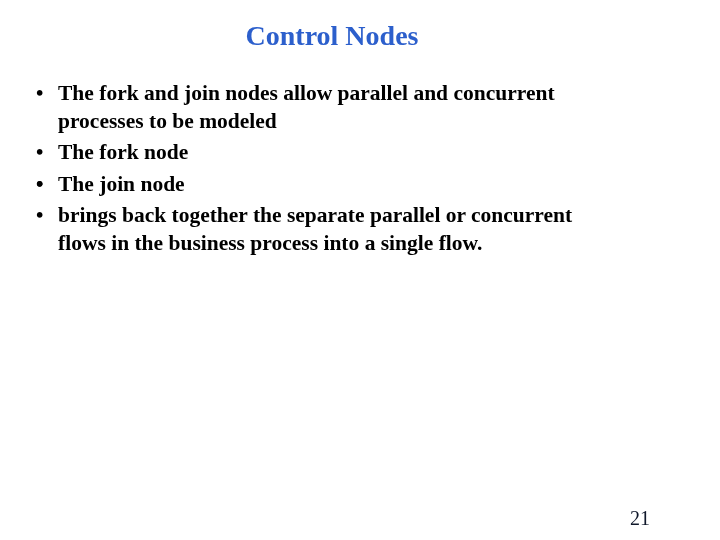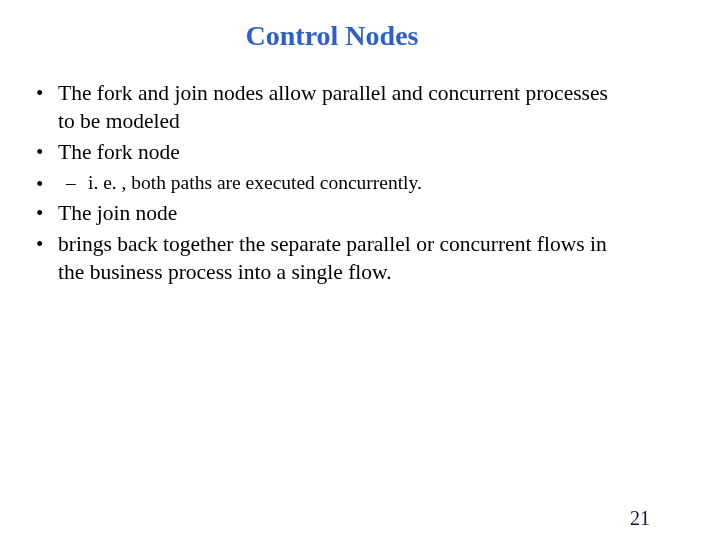--- a/index.html
+++ b/index.html
@@ -24,20 +24,21 @@
     font-weight: bold;
     font-size: 28px;
     color: #2c5fcc;
     padding-top: 20px;
     padding-bottom: 10px;
   }
   .body {
     padding: 18px 40px 0 32px;
     font-size: 21.5px;
     line-height: 1.28;
+    font-weight: bold;
   }
   ul.top {
     list-style: none;
     margin: 0;
     padding: 0;
   }
   ul.top > li {
     position: relative;
     padding-left: 26px;
     margin-bottom: 4px;
@@ -83,25 +84,20 @@
 
   <div class="body">
     <ul class="top">
       <li>
         <span>The fork and join nodes allow parallel and concurrent processes to be modeled</span>
       </li>
       <li>
         <span>The fork node</span>
       </li>
       <li>
-        <ul class="sub">
-          <li>
-            <span>i. e. , both paths are executed concurrently.</span>
-          </li>
-        </ul>
       </li>
       <li>
         <span>The join node</span>
       </li>
       <li>
         <span>brings back together the separate parallel or concurrent flows in the business process into a single flow.</span>
       </li>
     </ul>
   </div>
 

